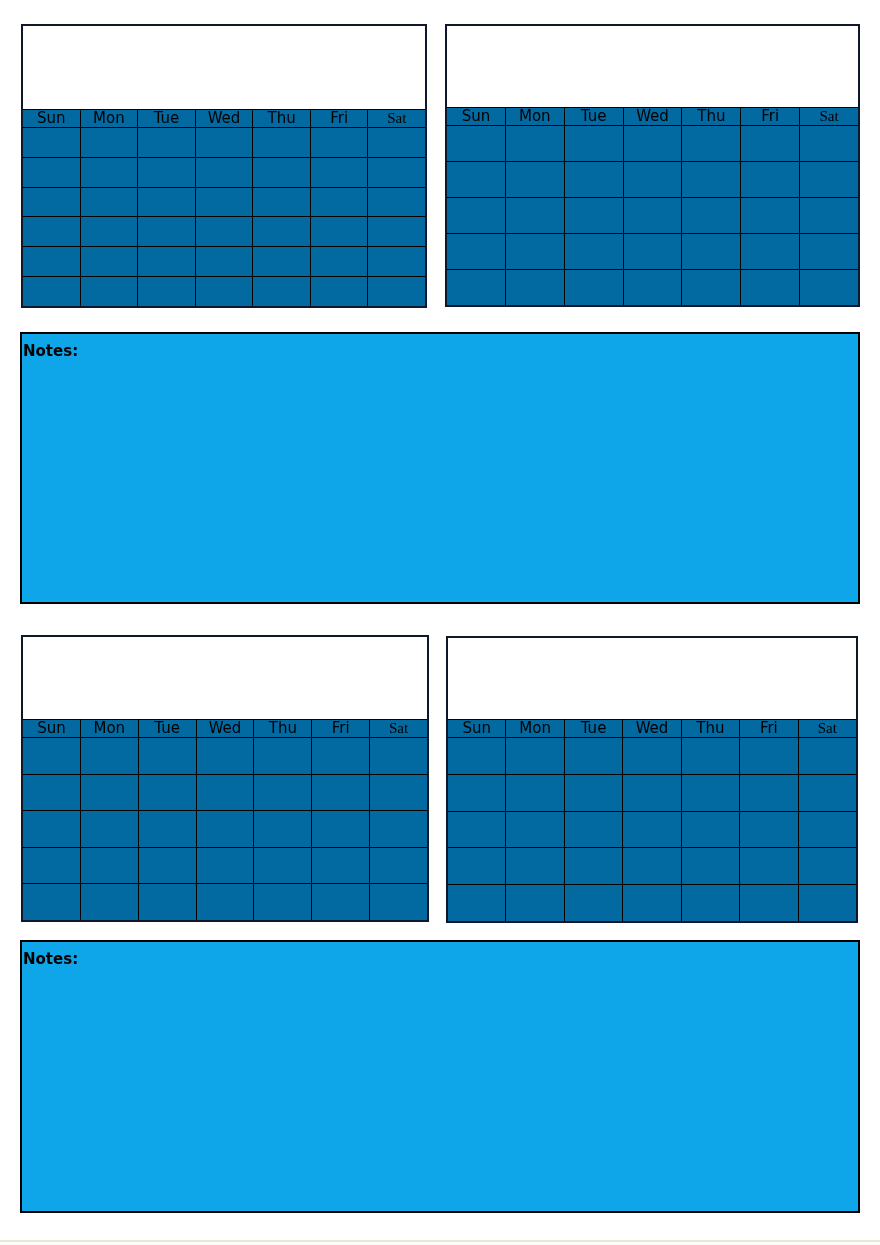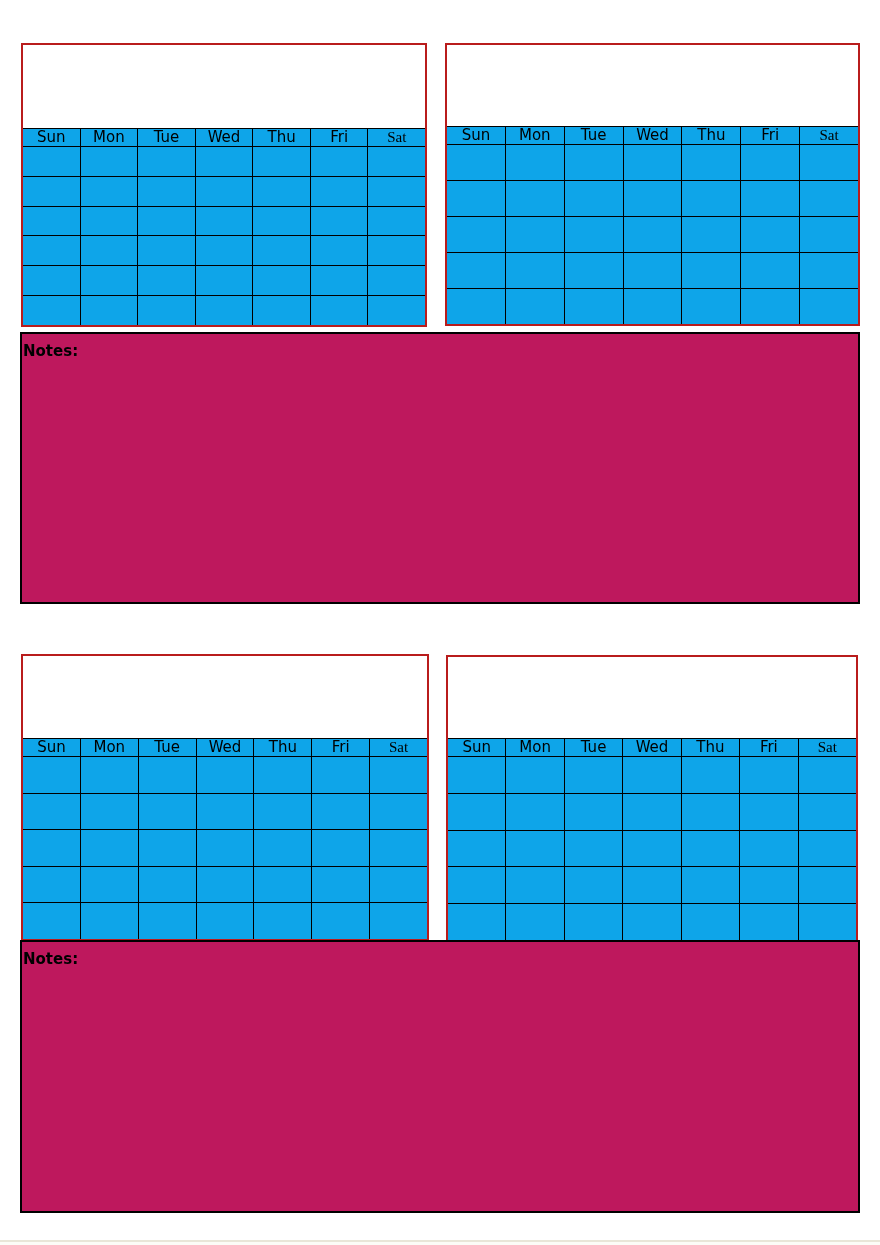--- a/index.html
+++ b/index.html
@@ -8,25 +8,24 @@
     width: 880px; height: 1245px;
     position: relative;
     font-family: "DejaVu Sans", "Liberation Sans", sans-serif;
     color: #000000;
     overflow: hidden;
   }
 
   
   .calendar {
     position: absolute;
-    border: 2px solid #b91c1c;
-    background: #0ea5e9;
+    border: 2px solid #0f172a;
+    background: #0369a1;
     display: flex;
     flex-direction: column;
-    margin-top: 19px;
   }
   #cal-0 { left: 21px;  top: 24px;  width: 406px; height: 284px; }
   #cal-1 { left: 445px; top: 24px;  width: 415px; height: 283px; }
   #cal-2 { left: 21px;  top: 635px; width: 408px; height: 287px; }
   #cal-3 { left: 446px; top: 636px; width: 412px; height: 287px; }
 
   .cal-title { border-bottom: 1px solid #000; background: #fff; }
   #cal-0 .cal-title { flex: 0 0 84px; }
   #cal-1 .cal-title { flex: 0 0 82px; }
   #cal-2 .cal-title { flex: 0 0 83px; }
@@ -52,21 +51,21 @@
   .week-grid { flex: 1 1 auto; display: flex; flex-direction: column; }
   .week-row { flex: 1 1 0; display: flex; border-bottom: 1px solid #000; }
   .week-row:last-child { border-bottom: none; }
   .day-cell { flex: 1 1 0; border-right: 1px solid #000; }
   .day-cell:last-child { border-right: none; }
 
   
   .notes {
     position: absolute;
     border: 2px solid #000;
-    background: #be185d;
+    background: #0ea5e9;
   }
   #notes-0 { left: 20px; top: 332px; width: 840px; height: 272px; }
   #notes-1 { left: 20px; top: 940px; width: 840px; height: 273px; }
   .notes-label {
     font-weight: bold;
     font-size: 15px;
     line-height: 1;
     padding: 10px 0 0 1px;
   }
 

